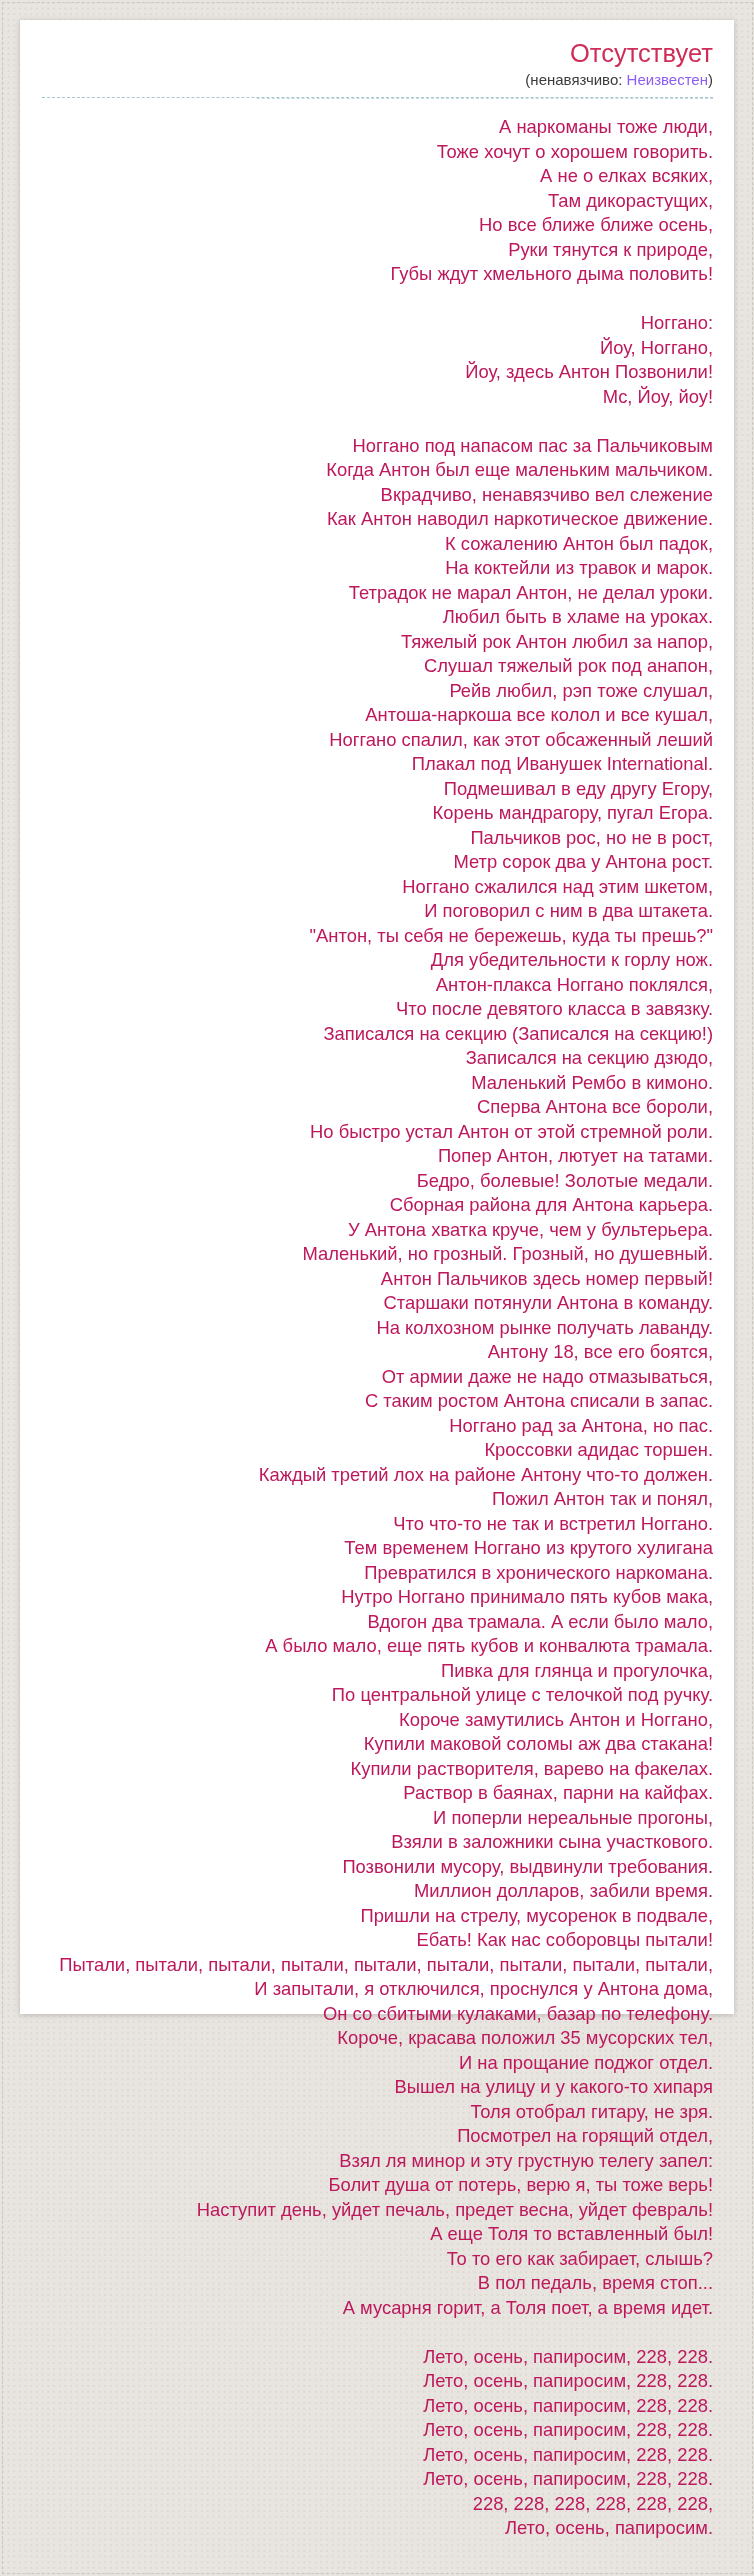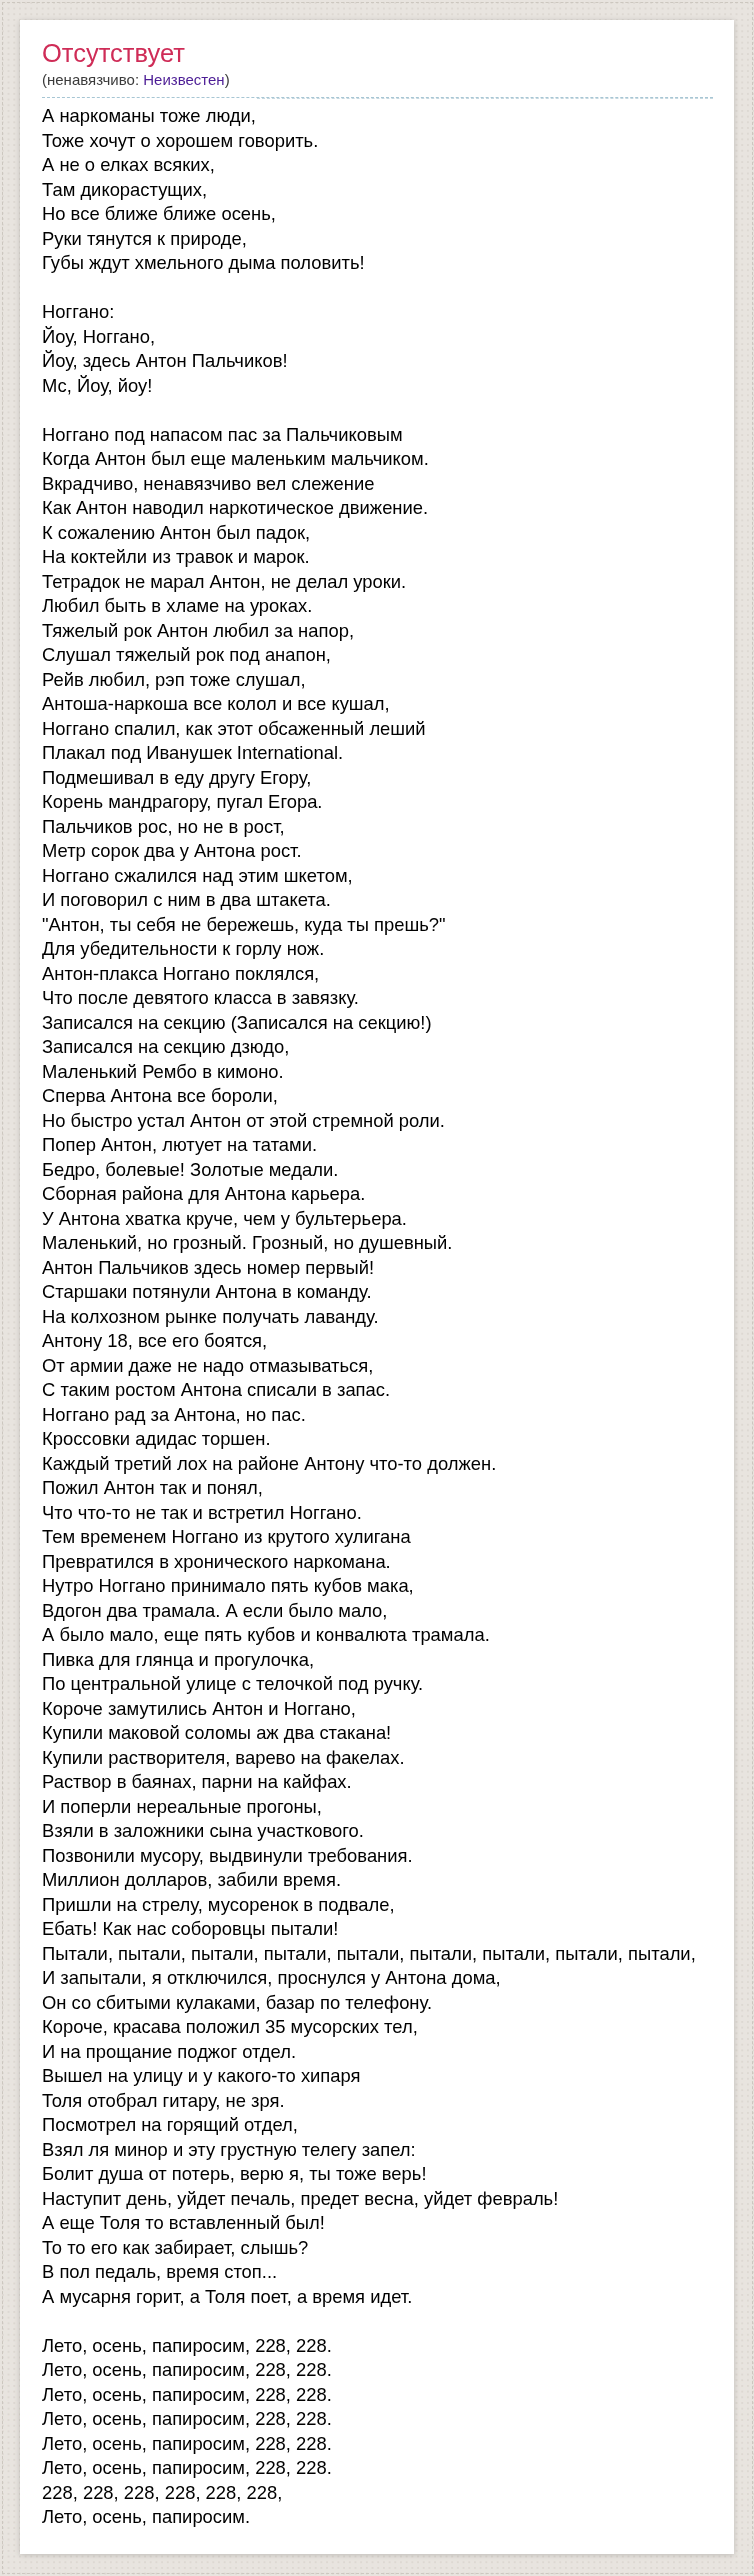--- a/index.html
+++ b/index.html
@@ -20,63 +20,64 @@
     position: absolute;
     top: 1.9px; left: 1.9px; right: 1.9px; bottom: 1.9px;
     border: 0.9px dashed #ccc7bf;
     pointer-events: none;
   }
   .card {
     position: absolute;
     left: 20px;
     top: 20px;
     width: 714px;
-    height: 2534px;
+    height: 1994px;
     background: #ffffff;
     box-shadow: 0 0.9px 5.7px rgba(0,0,0,0.18);
     box-sizing: border-box;
     padding: 19px 21px 19px 22px;
+    text-align: right;
   }
   .song-title {
     margin: 0;
     font-size: 25.5px;
     line-height: 29px;
     font-weight: 400;
     color: #cf2c57;
     text-decoration: none;
     display: inline-block;
   }
   .artist-line {
     margin: 1.9px 0 0 0;
     font-size: 15px;
     line-height: 19px;
     color: #3b3b3b;
   }
   .artist-link {
-    color: #4c1d95;
+    color: #8b5cf6;
     text-decoration: none;
   }
   .header-block {
     border-bottom: 0.9px dashed #a7c6d4;
     padding-bottom: 8.5px;
     position: relative;
   }
   .decor-dashed {
     position: absolute;
     top: 59px;
     left: 215px;
     right: 0;
     border-top: 0.9px dashed #c6d8e0;
     pointer-events: none;
   }
   .lyrics {
-    margin-top: 6px;
+    margin-top: 17px;
     font-size: 18.4px;
     line-height: 24.5px;
-    color: #000000;
+    color: #be185d;
   }
   .stanza {
     white-space: pre-line;
     margin: 0 0 24.5px 0;
   }
   .stanza:last-child { margin-bottom: 0; }
 </style>
 </head>
 <body>
 
@@ -92,21 +93,21 @@
   <div class="lyrics">
     <p class="stanza">А наркоманы тоже люди,
 Тоже хочут о хорошем говорить.
 А не о елках всяких,
 Там дикорастущих,
 Но все ближе ближе осень,
 Руки тянутся к природе,
 Губы ждут хмельного дыма половить!</p>
     <p class="stanza">Ноггано:
 Йоу, Ноггано,
-Йоу, здесь Антон Пальчиков!
+Йоу, здесь Антон Позвонили!
 Мс, Йоу, йоу!</p>
     <p class="stanza">Ноггано под напасом пас за Пальчиковым
 Когда Антон был еще маленьким мальчиком.
 Вкрадчиво, ненавязчиво вел слежение
 Как Антон наводил наркотическое движение.
 К сожалению Антон был падок,
 На коктейли из травок и марок.
 Тетрадок не марал Антон, не делал уроки.
 Любил быть в хламе на уроках.
 Тяжелый рок Антон любил за напор,

